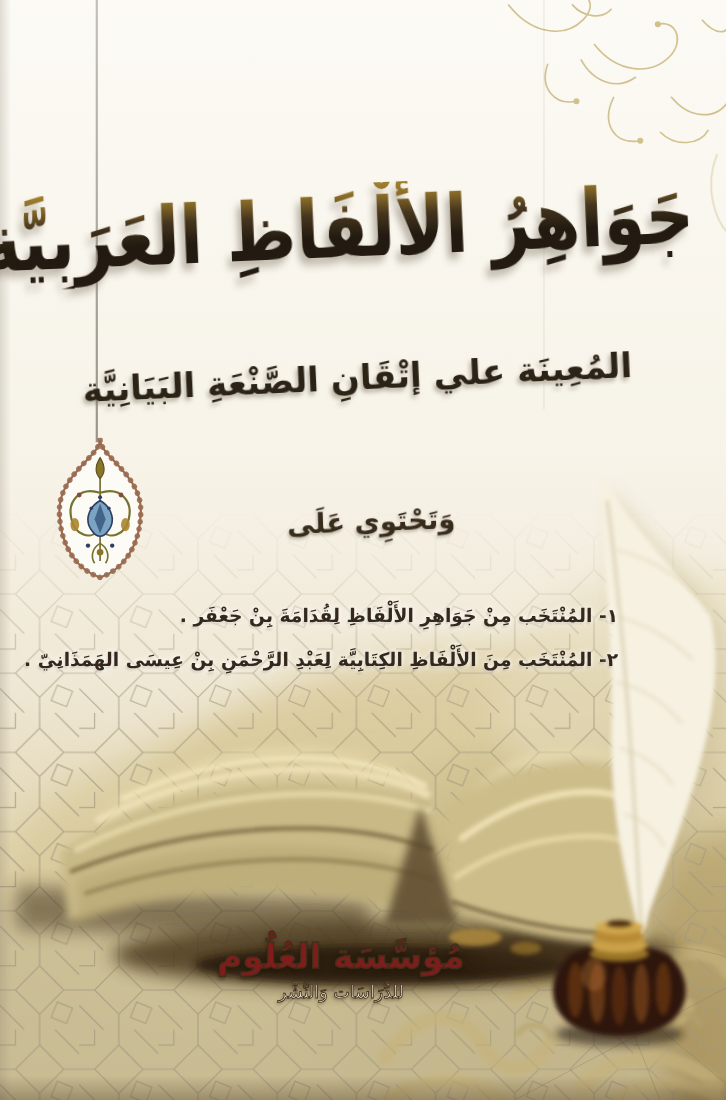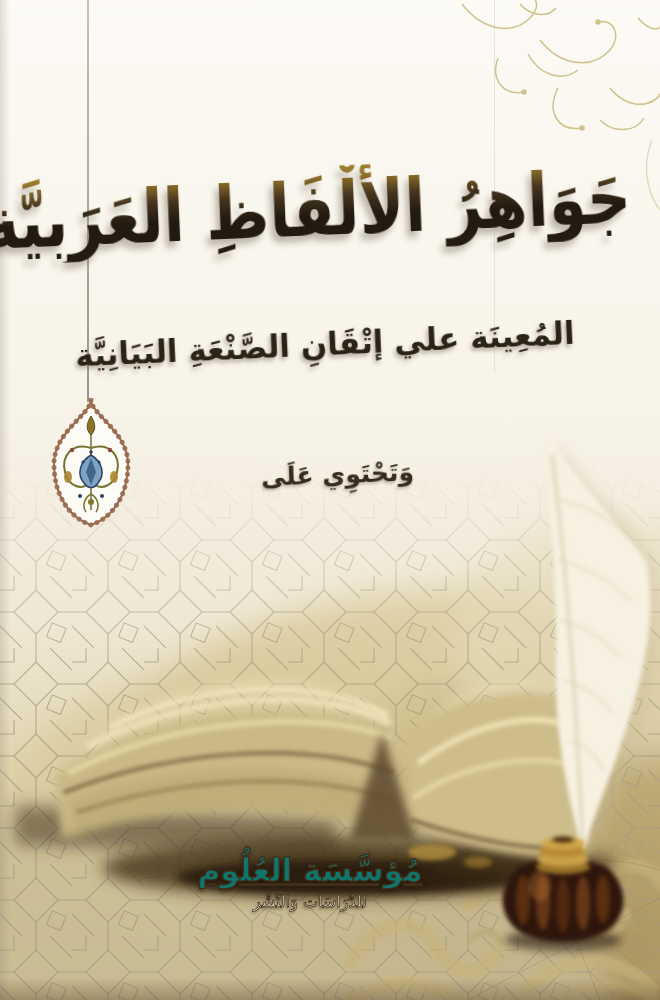--- a/index.html
+++ b/index.html
@@ -46,24 +46,24 @@
     font-size:17px;font-weight:bold;color:#33281b;line-height:1.1;
   }
   .contents .item{
     white-space:nowrap;margin-bottom:21px;
     text-shadow:0 0 4px rgba(255,255,255,.95),0 0 9px rgba(255,255,255,.8),-1px 2px 2px rgba(110,95,70,.35);
   }
   .publisher{
     top:850px;left:150px;width:320px;text-align:center;z-index:6;
   }
   .publisher .name{
-    font-size:31px;font-weight:bold;color:#0f766e;
+    font-size:31px;font-weight:bold;color:#7f1d1d;
     -webkit-text-stroke:1.2px #3f2f1a;
     text-shadow:-1px 3px 4px rgba(35,22,8,.55);
-    white-space:nowrap;line-height:1.3;text-decoration:underline;
+    white-space:nowrap;line-height:1.3;
   }
   .publisher .tagline{
     margin-top:2px;font-size:16px;font-weight:normal;color:#f5efe0;
     -webkit-text-stroke:0.8px #41301b;
     text-shadow:-1px 2px 3px rgba(35,22,8,.5);
     white-space:nowrap;
   }
   .string{
     position:absolute;left:87px;top:0;width:2px;height:402px;z-index:4;
     background:linear-gradient(180deg,rgba(90,85,72,.35),rgba(90,85,72,.6));
@@ -286,19 +286,23 @@
   </svg>
 
   <div class="txt title" dir="rtl">
     <span class="title-text">جَوَاهِرُ الأَلْفَاظِ العَرَبِيَّة</span>
   </div>
 
   <div class="txt subtitle" dir="rtl">المُعِينَة علي إتْقَانِ الصَّنْعَةِ البَيَانِيَّة</div>
 
   <div class="txt contains" dir="rtl">وَتَحْتَوِي عَلَى</div>
 
+  <div class="txt contents" dir="rtl">
+    <div class="item">١- المُنْتَخَب مِنْ جَوَاهِرِ الأَلْفَاظِ لِقُدَامَةَ بِنْ جَعْفَر .</div>
+    <div class="item">٢- المُنْتَخَب مِنَ الأَلْفَاظِ الكِتَابِيَّة لِعَبْدِ الرَّحْمَنِ بِنْ عِيسَى الهَمَذَانِيّ .</div>
+  </div>
 
   <div class="txt publisher" dir="rtl">
     <div class="name">مُؤسَّسَة العُلُوم</div>
     <div class="tagline">للدِّرَاسَات وَالنَّشْر</div>
   </div>
 
 </div>
 
 </body></html>

